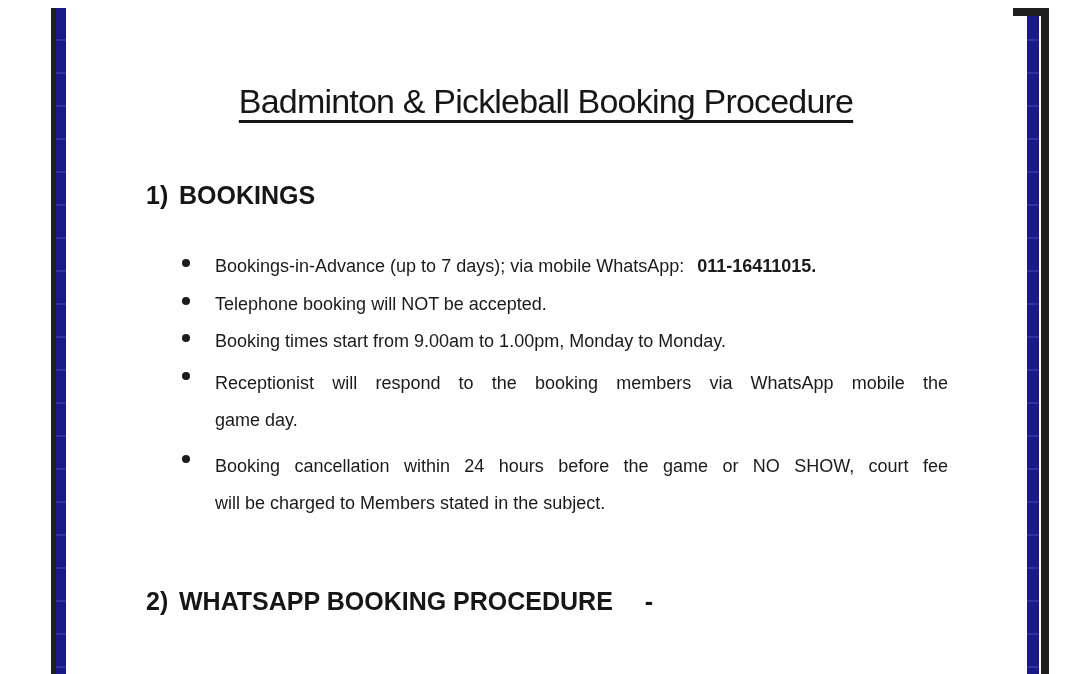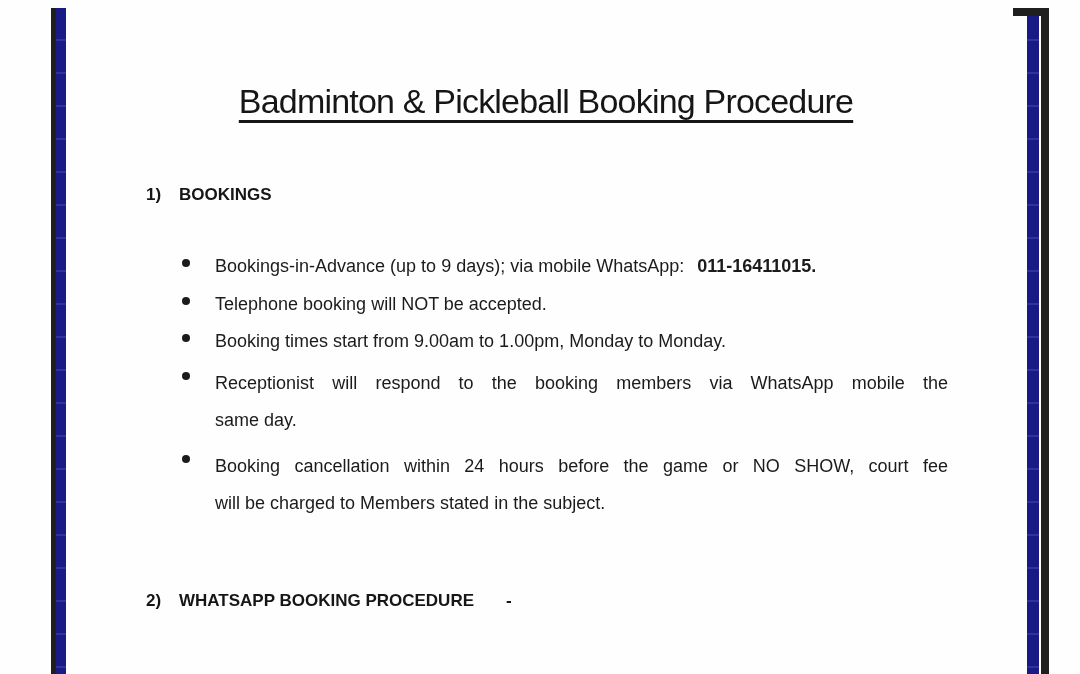--- a/index.html
+++ b/index.html
@@ -41,21 +41,21 @@
     letter-spacing:-0.8px;
     text-align:center;
     text-decoration:underline;
     text-decoration-thickness:2.5px;
     text-underline-offset:7px;
     color:#161616;
   }
   .sec-head{
     margin-top:51px;
     padding-left:71px;
-    font-weight:700;font-size:17px;line-height:20px;
+    font-weight:700;font-size:25px;line-height:20px;
     color:#161616;
   }
   .sec-head .num{display:inline-block;width:33px;}
   .sec-head .dash{margin-left:24px;font-weight:700;}
   .sec-head.second{margin-top:52px;}
 
   ul.bullets{
     list-style:none;
     margin-top:31px;
     margin-left:105px;
@@ -88,34 +88,34 @@
 
     <h1 class="title">Badminton &amp; Pickleball Booking Procedure</h1>
 
     <div class="sec-head">
       <span class="num">1)</span><span>BOOKINGS</span>
     </div>
 
     <ul class="bullets">
       <li>
         <span class="dot"></span>
-        <span>Bookings-in-Advance (up to 9 days); via mobile WhatsApp: </span><b>011-16411015.</b>
+        <span>Bookings-in-Advance (up to 7 days); via mobile WhatsApp: </span><b>011-16411015.</b>
       </li>
       <li>
         <span class="dot"></span>
         <span>Telephone booking will NOT be accepted.</span>
       </li>
       <li>
         <span class="dot"></span>
         <span>Booking times start from 9.00am to 1.00pm, Monday to Monday.</span>
       </li>
       <li>
         <span class="dot"></span>
         <div class="jl">Receptionist will respond to the booking members via WhatsApp mobile the</div>
-        <div>same day.</div>
+        <div>game day.</div>
       </li>
       <li>
         <span class="dot"></span>
         <div class="jl">Booking cancellation within 24 hours before the game or NO SHOW, court fee</div>
         <div>will be charged to Members stated in the subject.</div>
       </li>
     </ul>
 
     <div class="sec-head second">
       <span class="num">2)</span><span>WHATSAPP BOOKING PROCEDURE</span><span class="dash">-</span>

